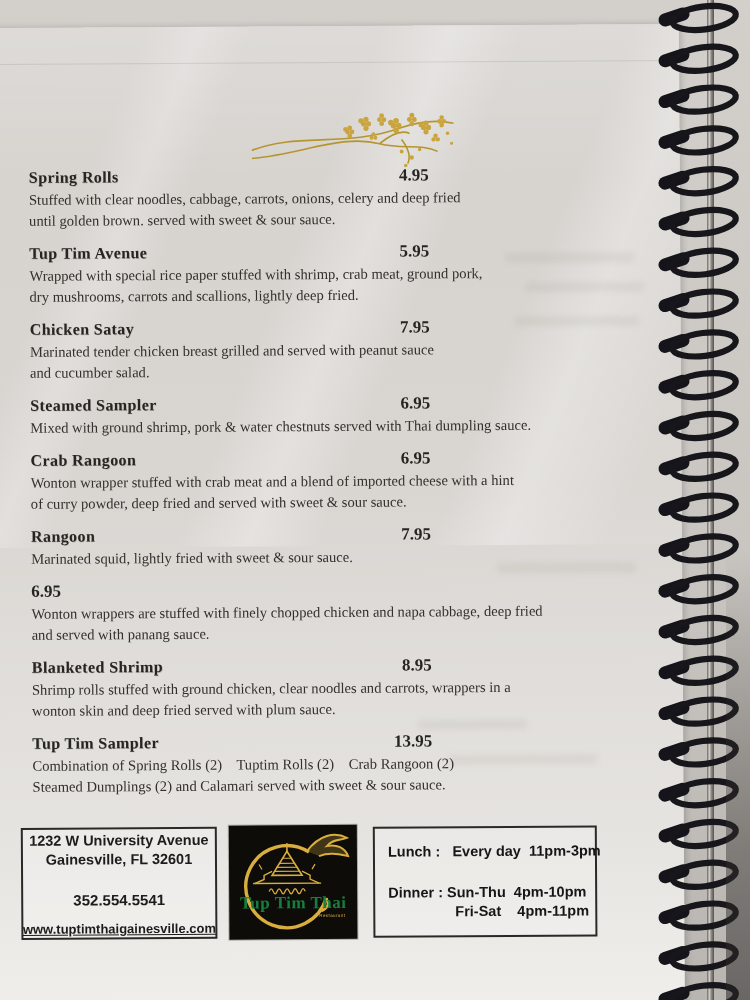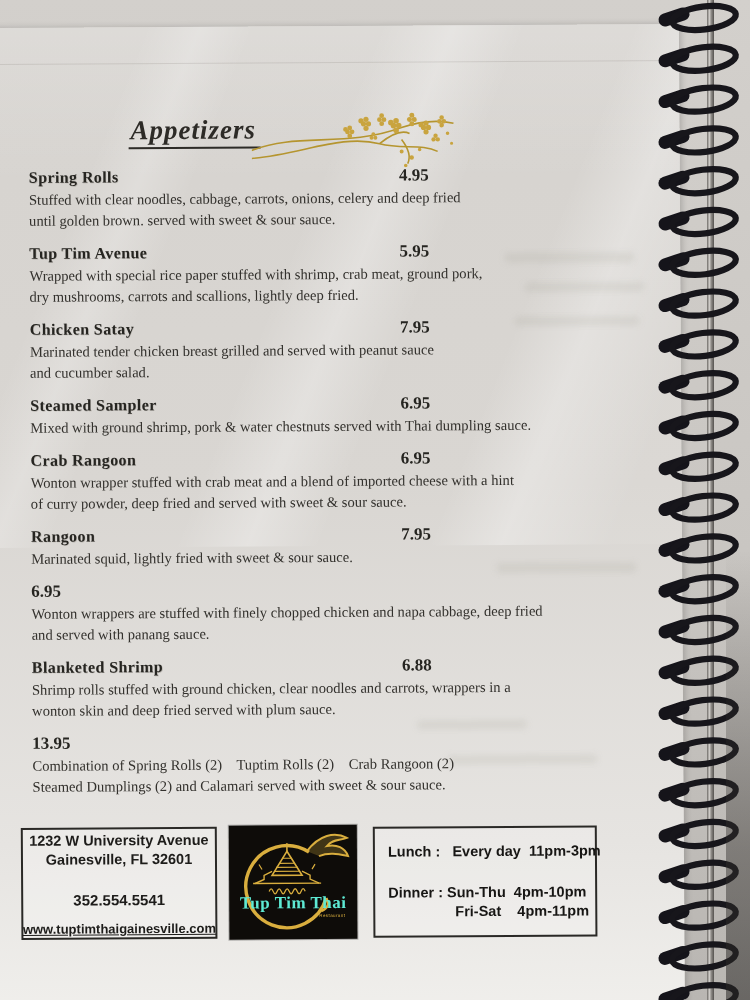--- a/index.html
+++ b/index.html
@@ -50,21 +50,21 @@
   }
   .address-box .l1{font-size:14.5px;font-weight:bold;line-height:19px;}
   .address-box .phone{font-size:15px;font-weight:bold;margin-top:22px;}
   .address-box .web{font-size:13px;font-weight:bold;margin-top:13px;text-decoration:underline;}
   .logo-box{
     position:absolute;left:241px;top:799px;width:128px;height:114px;
     background:#0e0c09;box-shadow:0 0 0 1px rgba(0,0,0,0.25);
   }
   .logo-text{
     position:absolute;left:0;top:68px;width:100%;text-align:center;
-    font-family:"Liberation Serif", serif;font-weight:bold;font-size:17px;color:#5eead4;
+    font-family:"Liberation Serif", serif;font-weight:bold;font-size:17px;color:#15803d;
     letter-spacing:0.5px;
   }
   .logo-sub{
     position:absolute;right:12px;top:88px;font-family:"Liberation Sans", sans-serif;
     font-size:4.5px;color:#d9ae3e;letter-spacing:0.4px;
   }
   .hours-box{
     position:absolute;left:385px;top:801px;width:224px;height:111px;
     border:2px solid #2a2926;background:rgba(255,255,255,0.2);
     font-family:"Liberation Sans", sans-serif;color:#171614;
@@ -88,23 +88,20 @@
   <div class="gloss"></div>
   <div class="seam"></div>
 
   <div class="smudge" style="left:520px;top:228px;width:130px;height:10px;"></div>
   <div class="smudge" style="left:540px;top:258px;width:120px;height:9px;"></div>
   <div class="smudge" style="left:530px;top:292px;width:125px;height:9px;"></div>
   <div class="smudge" style="left:510px;top:538px;width:140px;height:10px;"></div>
   <div class="smudge" style="left:430px;top:695px;width:110px;height:9px;"></div>
   <div class="smudge" style="left:460px;top:730px;width:150px;height:9px;"></div>
 
-  <div class="heading-wrap">
-    <span class="section-title">Appetizers</span>
-  </div>
   <svg class="floral" width="205" height="58" viewBox="0 0 205 58">
     <g fill="none" stroke="#b5952f" stroke-width="1.6">
       <path d="M0,40 C45,22 95,38 150,18 C168,12 185,10 202,14"></path>
       <path d="M0,48 C50,44 90,24 128,34 C150,40 170,34 186,42"></path>
       <path d="M128,34 C138,26 150,20 158,24"></path>
       <path d="M150,30 C156,38 160,46 156,54"></path>
     </g>
     <g fill="#c9a43f">
       <g transform="translate(96,22)">
           <circle r="2.4"></circle>
@@ -242,30 +239,31 @@
       </div>
       <div class="ds">
           <div>Wonton wrappers are stuffed with finely chopped chicken and napa cabbage, deep fried</div>
           <div>and served with panang sauce.</div>
         </div>
     </div>
 
     <div class="item">
       <div class="row">
         <span class="nm">Blanketed Shrimp</span>
-        <span class="pr">6.88</span>
+        <span class="pr">8.95</span>
       </div>
       <div class="ds">
           <div>Shrimp rolls stuffed with ground chicken, clear noodles and carrots, wrappers in a</div>
           <div>wonton skin and deep fried served with plum sauce.</div>
         </div>
     </div>
 
     <div class="item">
       <div class="row">
+        <span class="nm">Tup Tim Sampler</span>
         <span class="pr">13.95</span>
       </div>
       <div class="ds">
           <div>Combination of Spring Rolls (2)    Tuptim Rolls (2)    Crab Rangoon (2)</div>
           <div>Steamed Dumplings (2) and Calamari served with sweet &amp; sour sauce.</div>
         </div>
     </div>
   </div>
 
   <div class="address-box">

